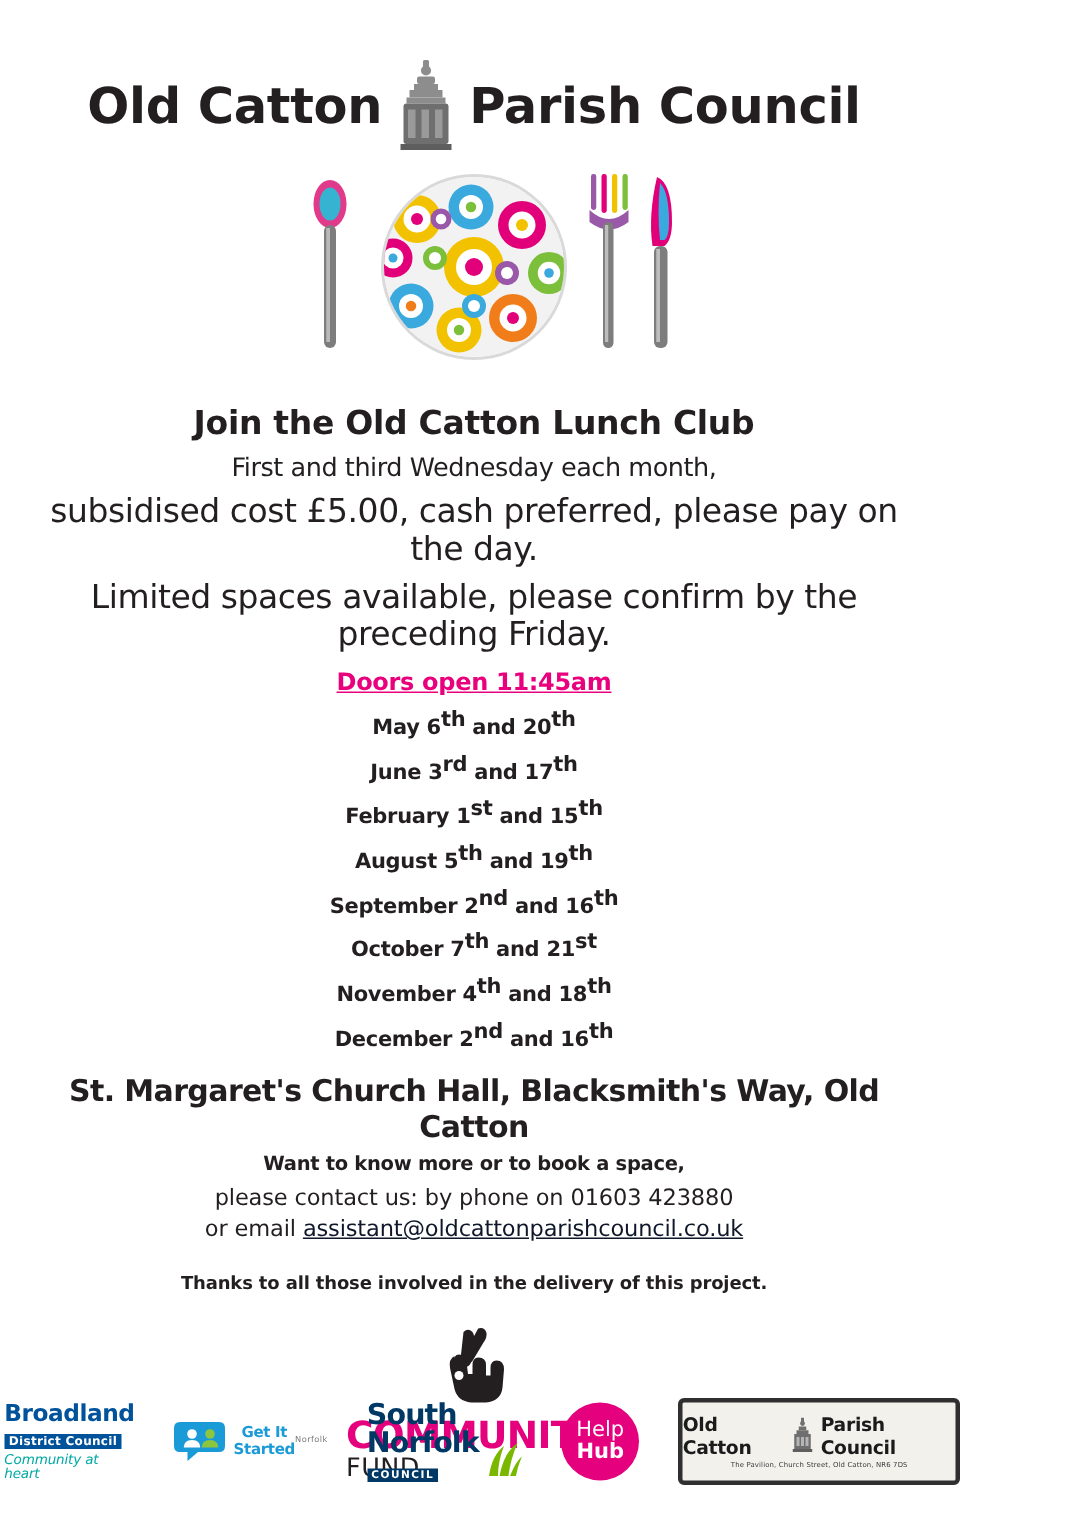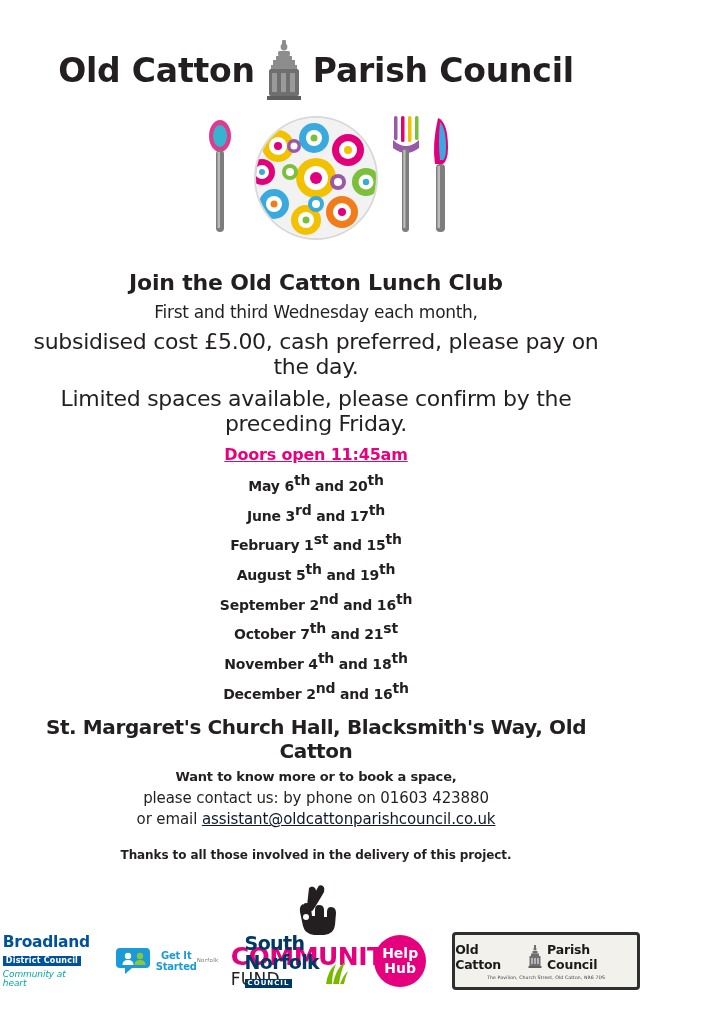--- a/index.html
+++ b/index.html
@@ -260,21 +260,21 @@
     height: 52px;
     border-radius: 50%;
     background: #e5007d;
     color: #ffffff;
     display: flex;
     flex-direction: column;
     align-items: center;
     justify-content: center;
     line-height: 1.05;
   }
-  .hh-help { font-size: 14px; font-weight: 700; text-align: center; }
+  .hh-help { font-size: 14px; font-weight: 400; text-align: center; }
   .hh-hub  { font-size: 14px; font-weight: 700; }
 
   
   .sign {
     width: 182px;
     height: 52px;
     border: 3px solid #2f2f2f;
     border-radius: 4px;
     background: #f3f1ec;
     display: flex;

